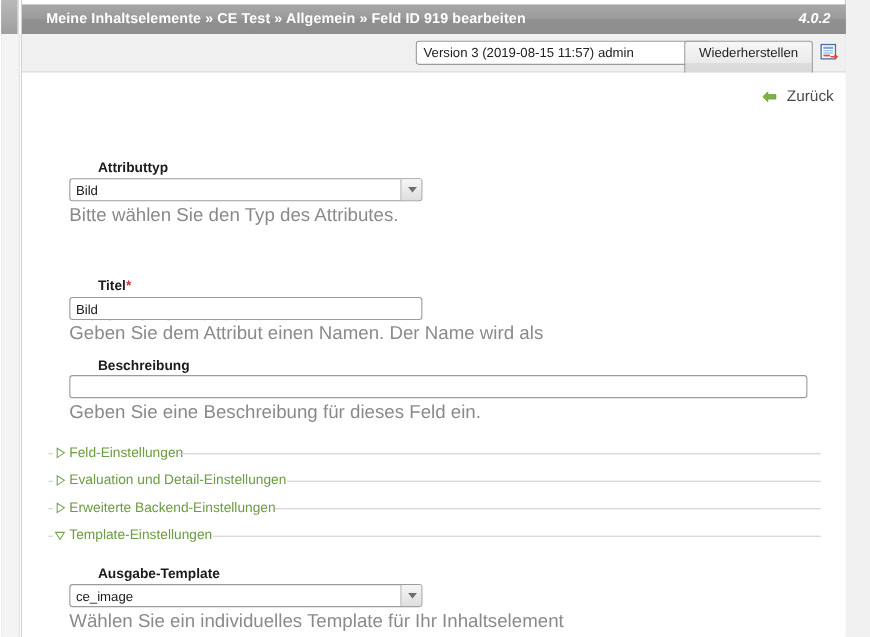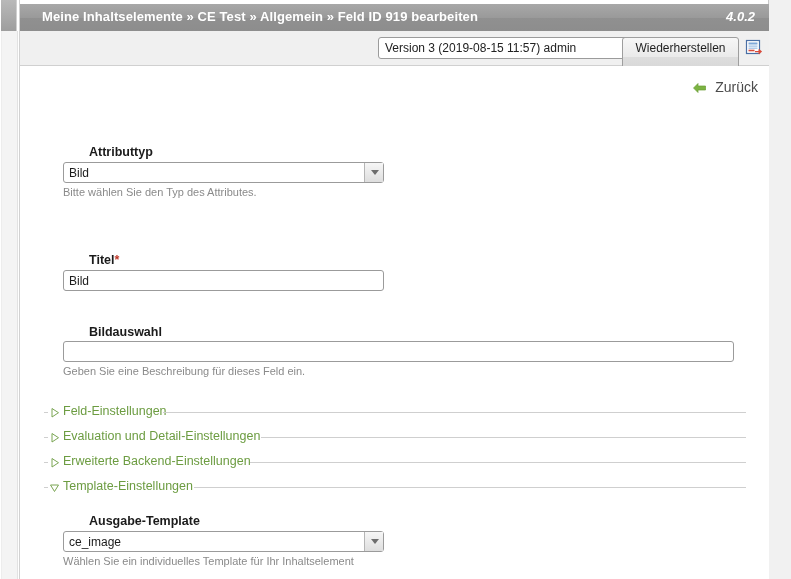--- a/index.html
+++ b/index.html
@@ -241,21 +241,21 @@
     white-space: nowrap;
     margin-left: 26px;
   }
   .req {
     color: #c0392b;
     font-weight: bold;
   }
   .field-hint {
     position: absolute;
     left: 43px;
-    font-size: 11px;
+    font-size: 17px;
     color: #8a8a8a;
     white-space: nowrap;
   }
   .text-input {
     position: absolute;
     left: 43px;
     height: 21px;
     background: #ffffff;
     border: 1px solid #9b9b9b;
     border-radius: 3px;
@@ -379,22 +379,23 @@
       <div class="field-hint" style="top:120px;">Bitte wählen Sie den Typ des Attributes.</div>
 
       <div id="type-description">Erstellt eine Bildauswahl.</div>
 
       <div class="field-label" style="top:187px;">
         <span>Titel</span><span class="req">*</span>
       </div>
       <div class="text-input" style="top:204px; width:321px;">
         <span class="val">Bild</span>
       </div>
-
-      <div class="field-label" style="top:259px;">Bildauswahl</div>
+      <div class="field-hint" style="top:227px;">Geben Sie dem Attribut einen Namen. Der Name wird als</div>
+
+      <div class="field-label" style="top:259px;">Beschreibung</div>
       <div class="text-input" style="top:275px; width:671px;">
         <span class="val"></span>
       </div>
       <div class="field-hint" style="top:299px;">Geben Sie eine Beschreibung für dieses Feld ein.</div>
 
       <div class="section-head" style="top:338px;">
         <span class="dash"></span>
         <span class="tri">
           <svg width="11" height="13" viewBox="0 0 11 13">
             <path d="M3 2.5 L3 11 L9.5 6.7 Z" fill="none" stroke="#7aa553" stroke-width="1"></path>

